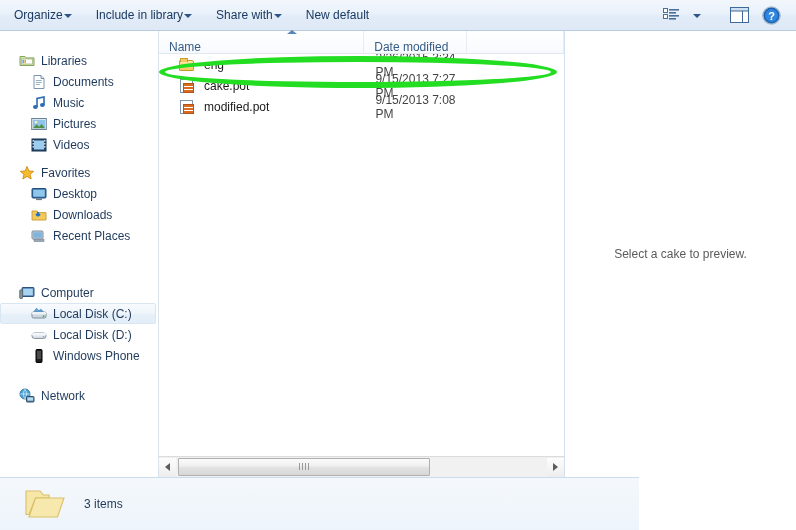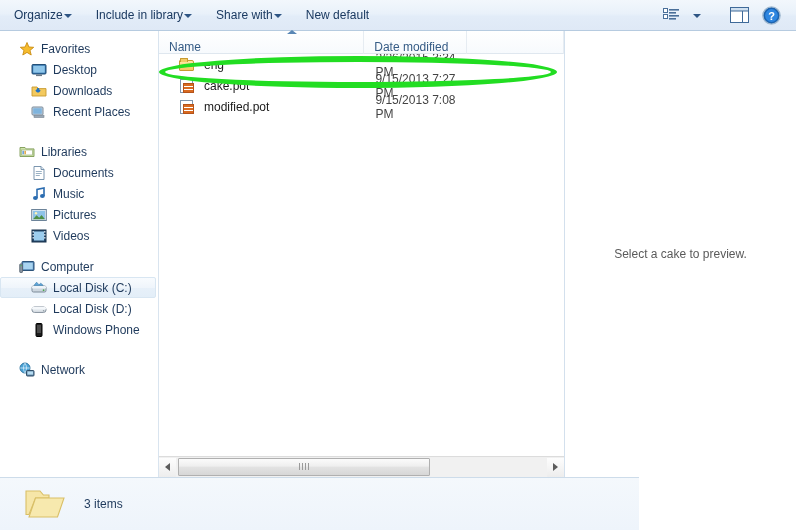--- a/index.html
+++ b/index.html
@@ -207,60 +207,20 @@
           <circle cx="9.5" cy="9.5" r="8.6" fill="#1c63b0" stroke="#9fb8cf" stroke-width="1.4"></circle>
           <circle cx="9.5" cy="9.5" r="6.4" fill="#2e86e0"></circle>
           <text x="9.5" y="13.6" font-family="Liberation Sans, sans-serif" font-size="11" font-weight="bold" fill="#ffffff" text-anchor="middle">?</text>
         </svg>
       </div>
     </div>
   </div>
 
   <div class="navpane">
 
-    <div class="nav-group">
-      <div class="nav-row">
-        <span class="nav-ico">
-          <svg width="16" height="16" viewBox="0 0 16 16">
-            <polygon points="8,1.5 9.9,6 14.7,6.3 11,9.4 12.2,14 8,11.4 3.8,14 5,9.4 1.3,6.3 6.1,6" fill="#f6bc2e" stroke="#c98c12" stroke-width="0.9"></polygon>
-          </svg>
-        </span>
-        <span>Favorites</span>
-      </div>
-      <div class="nav-row child">
-        <span class="nav-ico">
-          <svg width="16" height="16" viewBox="0 0 16 16">
-            <rect x="1" y="2.5" width="14" height="9.5" rx="1" fill="#2f6fa8" stroke="#234f77"></rect>
-            <rect x="2.2" y="3.7" width="11.6" height="7" fill="#8fc6ea"></rect>
-            <rect x="5" y="12.5" width="6" height="1.6" fill="#6d7b88"></rect>
-          </svg>
-        </span>
-        <span>Desktop</span>
-      </div>
-      <div class="nav-row child">
-        <span class="nav-ico">
-          <svg width="16" height="16" viewBox="0 0 16 16">
-            <path d="M1 4h5l1.3 1.6H15V13H1z" fill="#f3c95e" stroke="#c79a30" stroke-width="0.9"></path>
-            <path d="M7 5v4M7 9l-2-2M7 9l2-2" stroke="#1f72c4" stroke-width="1.8" fill="none"></path>
-          </svg>
-        </span>
-        <span>Downloads</span>
-      </div>
-      <div class="nav-row child">
-        <span class="nav-ico">
-          <svg width="16" height="16" viewBox="0 0 16 16">
-            <rect x="1" y="3" width="11" height="8" rx="1" fill="#c9d6e2" stroke="#7b8b9b"></rect>
-            <rect x="2.2" y="4.2" width="8.6" height="5.6" fill="#7fb4dd"></rect>
-            <rect x="3" y="11.5" width="10" height="2" fill="#9aa8b6" stroke="#76838f" stroke-width="0.6"></rect>
-          </svg>
-        </span>
-        <span>Recent Places</span>
-      </div>
-    </div>
-
     <div class="nav-group" style="margin-top:19px">
       <div class="nav-row">
         <span class="nav-ico">
           <svg width="16" height="16" viewBox="0 0 16 16">
             <path d="M1 3.5h5l1.2 1.4H15V12.5H1z" fill="#cfe3ab" stroke="#7e9b55" stroke-width="0.9"></path>
             <rect x="2.4" y="6" width="11" height="5" fill="#ffffff" stroke="#9ab37a" stroke-width="0.7"></rect>
             <rect x="3.4" y="6.8" width="1.5" height="3.4" fill="#5f9bd5"></rect>
             <rect x="5.4" y="6.8" width="1.5" height="3.4" fill="#e0a33c"></rect>
           </svg>
         </span>
@@ -307,21 +267,61 @@
             <rect x="1.6" y="9" width="1.2" height="1.6" fill="#e9eff5"></rect>
             <rect x="13.2" y="3" width="1.2" height="1.6" fill="#e9eff5"></rect>
             <rect x="13.2" y="6" width="1.2" height="1.6" fill="#e9eff5"></rect>
             <rect x="13.2" y="9" width="1.2" height="1.6" fill="#e9eff5"></rect>
           </svg>
         </span>
         <span>Videos</span>
       </div>
     </div>
 
-    <div class="nav-group" style="margin-top:10px">
+    <div class="nav-group">
+      <div class="nav-row">
+        <span class="nav-ico">
+          <svg width="16" height="16" viewBox="0 0 16 16">
+            <polygon points="8,1.5 9.9,6 14.7,6.3 11,9.4 12.2,14 8,11.4 3.8,14 5,9.4 1.3,6.3 6.1,6" fill="#f6bc2e" stroke="#c98c12" stroke-width="0.9"></polygon>
+          </svg>
+        </span>
+        <span>Favorites</span>
+      </div>
+      <div class="nav-row child">
+        <span class="nav-ico">
+          <svg width="16" height="16" viewBox="0 0 16 16">
+            <rect x="1" y="2.5" width="14" height="9.5" rx="1" fill="#2f6fa8" stroke="#234f77"></rect>
+            <rect x="2.2" y="3.7" width="11.6" height="7" fill="#8fc6ea"></rect>
+            <rect x="5" y="12.5" width="6" height="1.6" fill="#6d7b88"></rect>
+          </svg>
+        </span>
+        <span>Desktop</span>
+      </div>
+      <div class="nav-row child">
+        <span class="nav-ico">
+          <svg width="16" height="16" viewBox="0 0 16 16">
+            <path d="M1 4h5l1.3 1.6H15V13H1z" fill="#f3c95e" stroke="#c79a30" stroke-width="0.9"></path>
+            <path d="M7 5v4M7 9l-2-2M7 9l2-2" stroke="#1f72c4" stroke-width="1.8" fill="none"></path>
+          </svg>
+        </span>
+        <span>Downloads</span>
+      </div>
+      <div class="nav-row child">
+        <span class="nav-ico">
+          <svg width="16" height="16" viewBox="0 0 16 16">
+            <rect x="1" y="3" width="11" height="8" rx="1" fill="#c9d6e2" stroke="#7b8b9b"></rect>
+            <rect x="2.2" y="4.2" width="8.6" height="5.6" fill="#7fb4dd"></rect>
+            <rect x="3" y="11.5" width="10" height="2" fill="#9aa8b6" stroke="#76838f" stroke-width="0.6"></rect>
+          </svg>
+        </span>
+        <span>Recent Places</span>
+      </div>
+    </div>
+
+    <div class="nav-group" style="margin-top:36px">
       <div class="nav-row">
         <span class="nav-ico">
           <svg width="16" height="16" viewBox="0 0 16 16">
             <rect x="3" y="2.5" width="12" height="9" rx="0.8" fill="#4d7fae" stroke="#2c537a"></rect>
             <rect x="4.2" y="3.7" width="9.6" height="6.6" fill="#a9d4f0"></rect>
             <rect x="0.8" y="5" width="2.6" height="8.5" rx="0.6" fill="#8e9aa6" stroke="#5d6a77"></rect>
             <rect x="1.5" y="6.2" width="1.2" height="0.9" fill="#2fbb4a"></rect>
           </svg>
         </span>
         <span>Computer</span>

